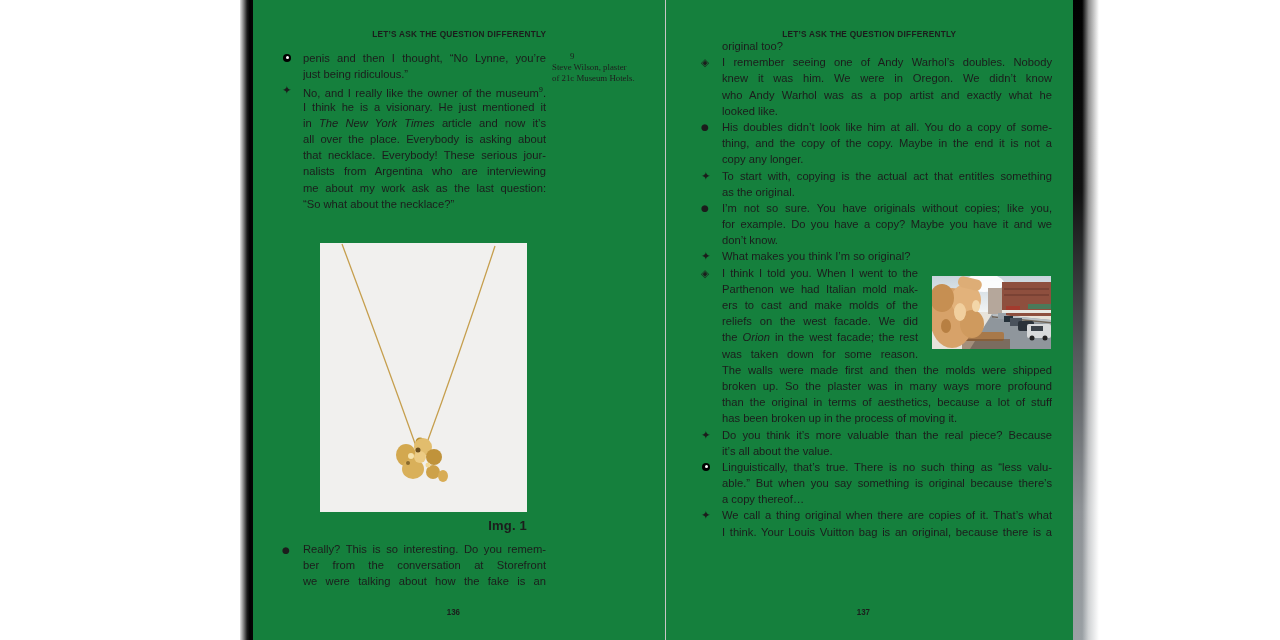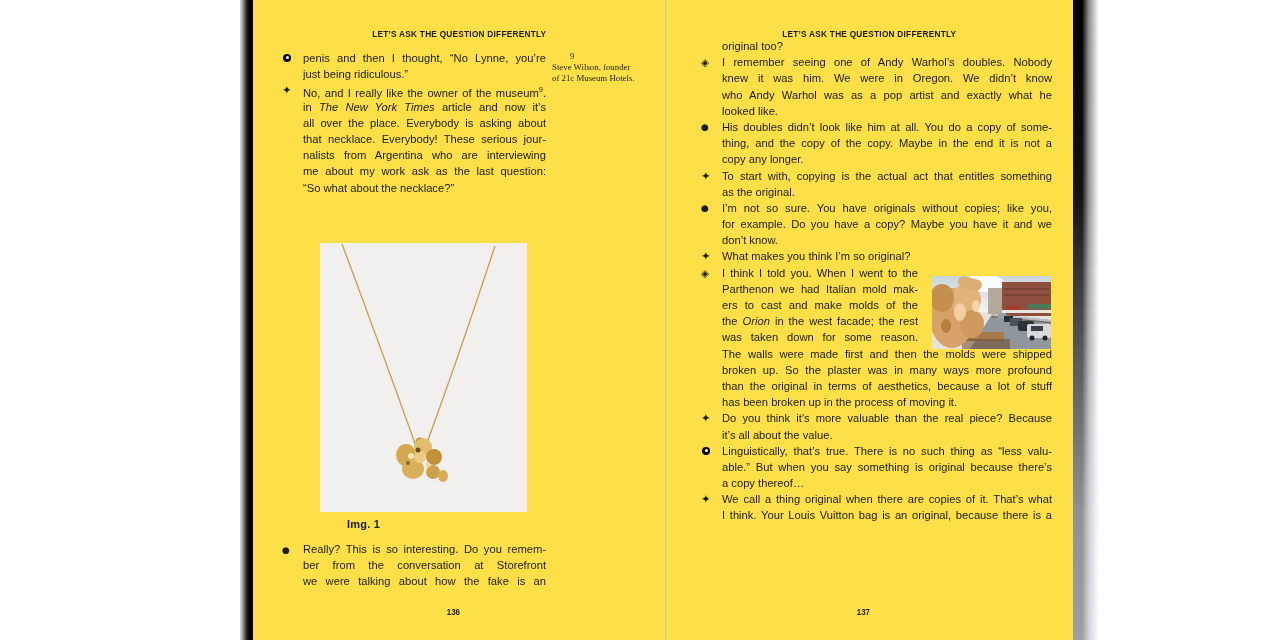--- a/index.html
+++ b/index.html
@@ -13,21 +13,21 @@
   #left-edge-bar{
     left:240px;width:13px;
     background:linear-gradient(to right,#e3e3e3 0%,#8a8a8a 25%,#1a1a1a 55%,#000 75%,#050505 100%);
   }
   #right-edge-bar{
     left:1073px;width:26px;
     background:
       linear-gradient(to right,rgba(255,255,255,0) 0%,rgba(255,255,255,0) 35%,rgba(255,255,255,.55) 60%,#fff 100%),
       linear-gradient(to bottom,#000 0%,#111 30%,#55595c 55%,#8e9296 80%,#9aa0a4 100%);
   }
-  .page{position:absolute;top:0;height:640px;background:#fde047;box-sizing:border-box;}
+  .page{position:absolute;top:0;height:640px;background:#15803d;box-sizing:border-box;}
   #left-page{left:253px;width:412px;}
   #right-page{left:665px;width:408px;border-left:1px solid #c6c6c6;}
 
   .running-header{position:absolute;top:23px;left:0;right:0;text-align:center;}
   .running-header>span{
     display:inline-block;transform:scaleX(0.86);transform-origin:center;
     font-weight:bold;font-size:9.6px;letter-spacing:0.3px;white-space:nowrap;
   }
 
   .textblock{position:absolute;font-size:11.2px;line-height:16.2px;}
@@ -54,21 +54,21 @@
   }
 
   #footnote{
     position:absolute;left:299px;top:51px;width:92px;
     font-family:"Liberation Serif",serif;font-size:8.8px;line-height:11px;color:#1e1e1e;
   }
   #footnote .fn-num{display:block;padding-left:18px;}
 
   #necklace-figure{position:absolute;left:67px;top:243px;width:207px;}
   #necklace-figure svg{display:block;}
-  #necklace-caption{margin-top:6px;margin-left:27px;font-size:11px;font-weight:bold;letter-spacing:0.2px;}
+  #necklace-caption{margin-top:6px;margin-left:27px;font-size:13px;font-weight:bold;letter-spacing:0.2px;text-align:right;}
 
   #street-photo{position:absolute;left:266px;top:276px;width:119px;height:73px;}
   #street-photo svg{display:block;}
 
   .pagenum{position:absolute;top:601px;left:0;right:12px;text-align:center;}
   .pagenum>span{display:inline-block;transform:scaleX(0.9);font-weight:bold;font-size:8.8px;}
 </style>
 </head>
 <body>
 
@@ -82,32 +82,33 @@
 
   <div class="textblock" id="lp-top">
       <div class="para">
         <span class="bullet b-fisheye"></span>
         <div class="line j"><span>penis and then I thought, “No Lynne, you’re</span></div>
         <div class="line"><span>just being ridiculous.”</span></div>
       </div>
       <div class="para">
         <span class="bullet b-star">✦</span>
         <div class="line j"><span>No, and I really like the owner of the museum</span><span class="sup">9</span><span>.</span></div>
+        <div class="line j"><span>I think he is a visionary. He just mentioned it</span></div>
         <div class="line j"><span>in </span><span class="it">The New York Times</span><span> article and now it’s</span></div>
         <div class="line j"><span>all over the place. Everybody is asking about</span></div>
         <div class="line j"><span>that necklace. Everybody! These serious jour-</span></div>
         <div class="line j"><span>nalists from Argentina who are interviewing</span></div>
         <div class="line j"><span>me about my work ask as the last question:</span></div>
         <div class="line"><span>“So what about the necklace?”</span></div>
       </div>
     </div>
 
   <div id="footnote">
     <span class="fn-num">9</span>
-    <span>Steve Wilson, founder</span><br>
+    <span>Steve Wilson, plaster</span><br>
     <span>of 21c Museum Hotels.</span>
   </div>
 
   <div id="necklace-figure">
     <svg width="207" height="269" viewBox="0 0 207 269">
       <rect x="0" y="0" width="207" height="269" fill="#f1f0ee"></rect>
       <path d="M22,1 Q62,108 97,206" stroke="#c69f4e" stroke-width="1.3" fill="none"></path>
       <path d="M175,3 Q140,110 104,208" stroke="#c69f4e" stroke-width="1.3" fill="none"></path>
       <circle cx="100" cy="199" r="3.5" fill="none" stroke="#b8902f" stroke-width="2"></circle>
       <ellipse cx="86" cy="212" rx="10" ry="11" fill="#d3a84f"></ellipse>
@@ -174,20 +175,21 @@
       </div>
       <div class="para">
         <span class="bullet b-star">✦</span>
         <div class="line"><span>What makes you think I’m so original?</span></div>
       </div>
       <div class="para">
         <span class="bullet b-diamond">◈</span>
         <div class="line j n"><span>I think I told you. When I went to the</span></div>
         <div class="line j n"><span>Parthenon we had Italian mold mak-</span></div>
         <div class="line j n"><span>ers to cast and make molds of the</span></div>
+        <div class="line j n"><span>reliefs on the west facade. We did</span></div>
         <div class="line j n"><span>the </span><span class="it">Orion</span><span> in the west facade; the rest</span></div>
         <div class="line j n"><span>was taken down for some reason.</span></div>
         <div class="line j"><span>The walls were made first and then the molds were shipped</span></div>
         <div class="line j"><span>broken up. So the plaster was in many ways more profound</span></div>
         <div class="line j"><span>than the original in terms of aesthetics, because a lot of stuff</span></div>
         <div class="line"><span>has been broken up in the process of moving it.</span></div>
       </div>
       <div class="para">
         <span class="bullet b-star">✦</span>
         <div class="line j"><span>Do you think it’s more valuable than the real piece? Because</span></div>

